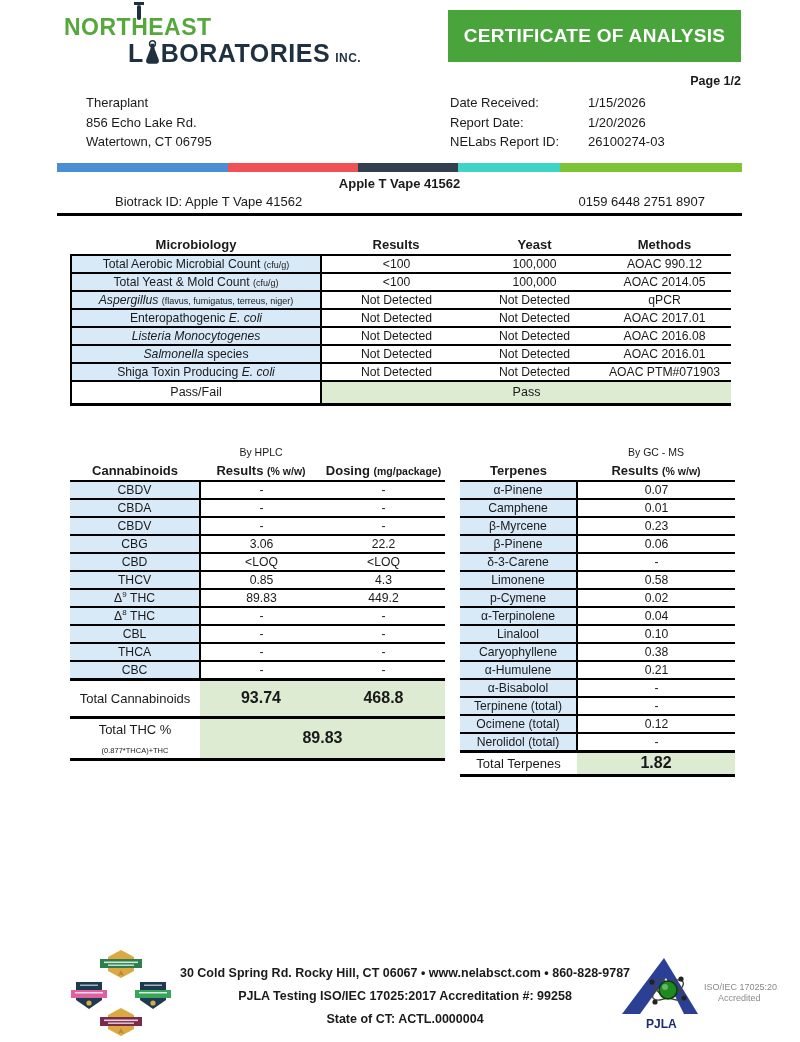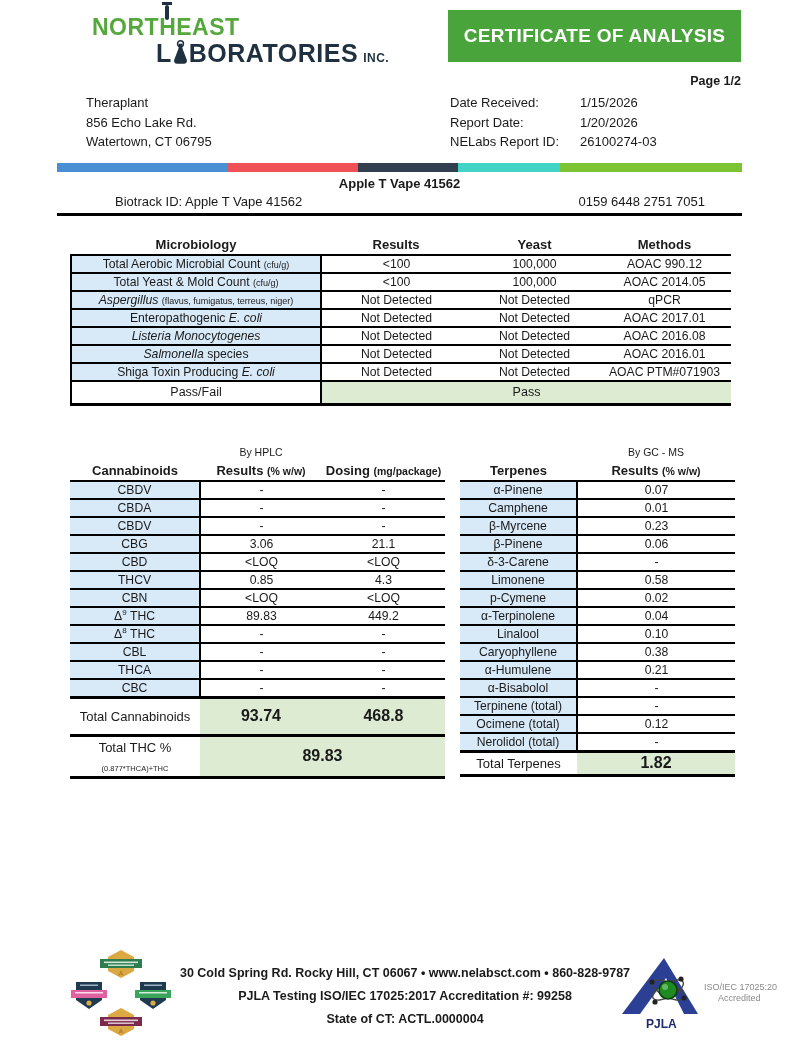--- a/index.html
+++ b/index.html
@@ -1,36 +1,36 @@
 <!DOCTYPE html>
 <html style="--banner-green: #4aa43c; --logo-green: #56a73c; --logo-navy: #1f3140; --cell-blue: #d8e9f8; --cell-green: #dcebd2;"><head>
 <meta charset="utf-8">
 <style>
   * { margin:0; padding:0; box-sizing:border-box; }
   html,body { background:#ffffff; }
   body { font-family:"Liberation Sans", sans-serif; color:#1a1a1a; }
   .page { position:relative; width:800px; height:1042px; background:#ffffff; overflow:hidden; }
 
   
-  .logo { position:absolute; left:64px; top:14px; width:340px;margin-left:28px; }
+  .logo { position:absolute; left:64px; top:14px; width:340px; }
   .logo-l1 { font-size:23px; font-weight:800; letter-spacing:.5px; color:var(--logo-green,#56a73c); }
   .logo-l2 { font-size:25px; font-weight:800; letter-spacing:.5px; color:var(--logo-navy,#1f3140); margin-left:64px; margin-top:-3px; display:flex; align-items:baseline; }
   .logo-inc { font-size:12px; font-weight:800; margin-left:5px; }
   .flask-svg { width:19px; height:24px; margin:0 -1px; position:relative; top:2px; }
   .tube-svg { position:absolute; left:69px; top:-12px; width:12px; height:20px; }
 
   
   .banner { position:absolute; left:448px; top:10px; width:293px; height:52px; background:var(--banner-green,#4aa43c);
             color:#fff; font-size:19px; font-weight:800; display:flex; align-items:center; justify-content:center; letter-spacing:.3px; }
   .page-num { position:absolute; left:448px; top:74px; width:293px; text-align:right; font-size:12.5px; font-weight:800; }
 
   
   .client { position:absolute; left:86px; top:93px; font-size:13px; line-height:19.5px; font-weight:500; }
   .report-fields { position:absolute; left:450px; top:93px; font-size:13px; line-height:19.5px; font-weight:500; }
-  .rf-row { display:flex; }
+  .rf-row { display:flex;gap:8px; }
   .rf-label { width:130px; }
   .rf-value { }
 
   
   .color-bar { position:absolute; left:57px; top:163px; width:685px; height:9px; display:flex; }
   .sample-title { position:absolute; left:57px; top:176px; width:685px; text-align:center; font-size:13px; font-weight:800; }
   .biotrack-row { position:absolute; left:57px; top:194px; width:685px; font-size:13px; }
   .biotrack-left { position:absolute; left:58px; }
   .biotrack-right { position:absolute; right:37px; }
   .hr-thick { position:absolute; left:57px; top:213px; width:685px; height:3px; background:#000; }
@@ -138,21 +138,21 @@
       <div style="background: rgb(63, 212, 197); width: 15%;"></div>
       <div style="background: rgb(124, 196, 51); width: 26.5%;"></div>
     </div>
 
   <div class="sample-title">Apple T Vape 41562</div>
   <div class="biotrack-row">
     <span class="biotrack-left">
       <span>Biotrack ID:</span>
       <span>Apple T Vape 41562</span>
     </span>
-    <span class="biotrack-right">0159 6448 2751 7051</span>
+    <span class="biotrack-right">0159 6448 2751 8907</span>
   </div>
   <div class="hr-thick"></div>
 
   <div class="micro-wrap">
     <table class="micro-table">
       <colgroup>
           <col style="width:250px">
           <col style="width:150px">
           <col style="width:127px">
           <col style="width:133px">
@@ -247,36 +247,31 @@
             <td>-</td>
           </tr>
           <tr>
             <td class="ncell blue"><span>CBDV</span></td>
             <td>-</td>
             <td>-</td>
           </tr>
           <tr>
             <td class="ncell blue"><span>CBG</span></td>
             <td>3.06</td>
-            <td>21.1</td>
+            <td>22.2</td>
           </tr>
           <tr>
             <td class="ncell blue"><span>CBD</span></td>
             <td>&lt;LOQ</td>
             <td>&lt;LOQ</td>
           </tr>
           <tr>
             <td class="ncell blue"><span>THCV</span></td>
             <td>0.85</td>
             <td>4.3</td>
-          </tr>
-          <tr>
-            <td class="ncell blue"><span>CBN</span></td>
-            <td>&lt;LOQ</td>
-            <td>&lt;LOQ</td>
           </tr>
           <tr>
             <td class="ncell blue"><span>Δ</span><span class="p-sup">9</span><span> THC</span></td>
             <td>89.83</td>
             <td>449.2</td>
           </tr>
           <tr>
             <td class="ncell blue"><span>Δ</span><span class="p-sup">8</span><span> THC</span></td>
             <td>-</td>
             <td>-</td>

